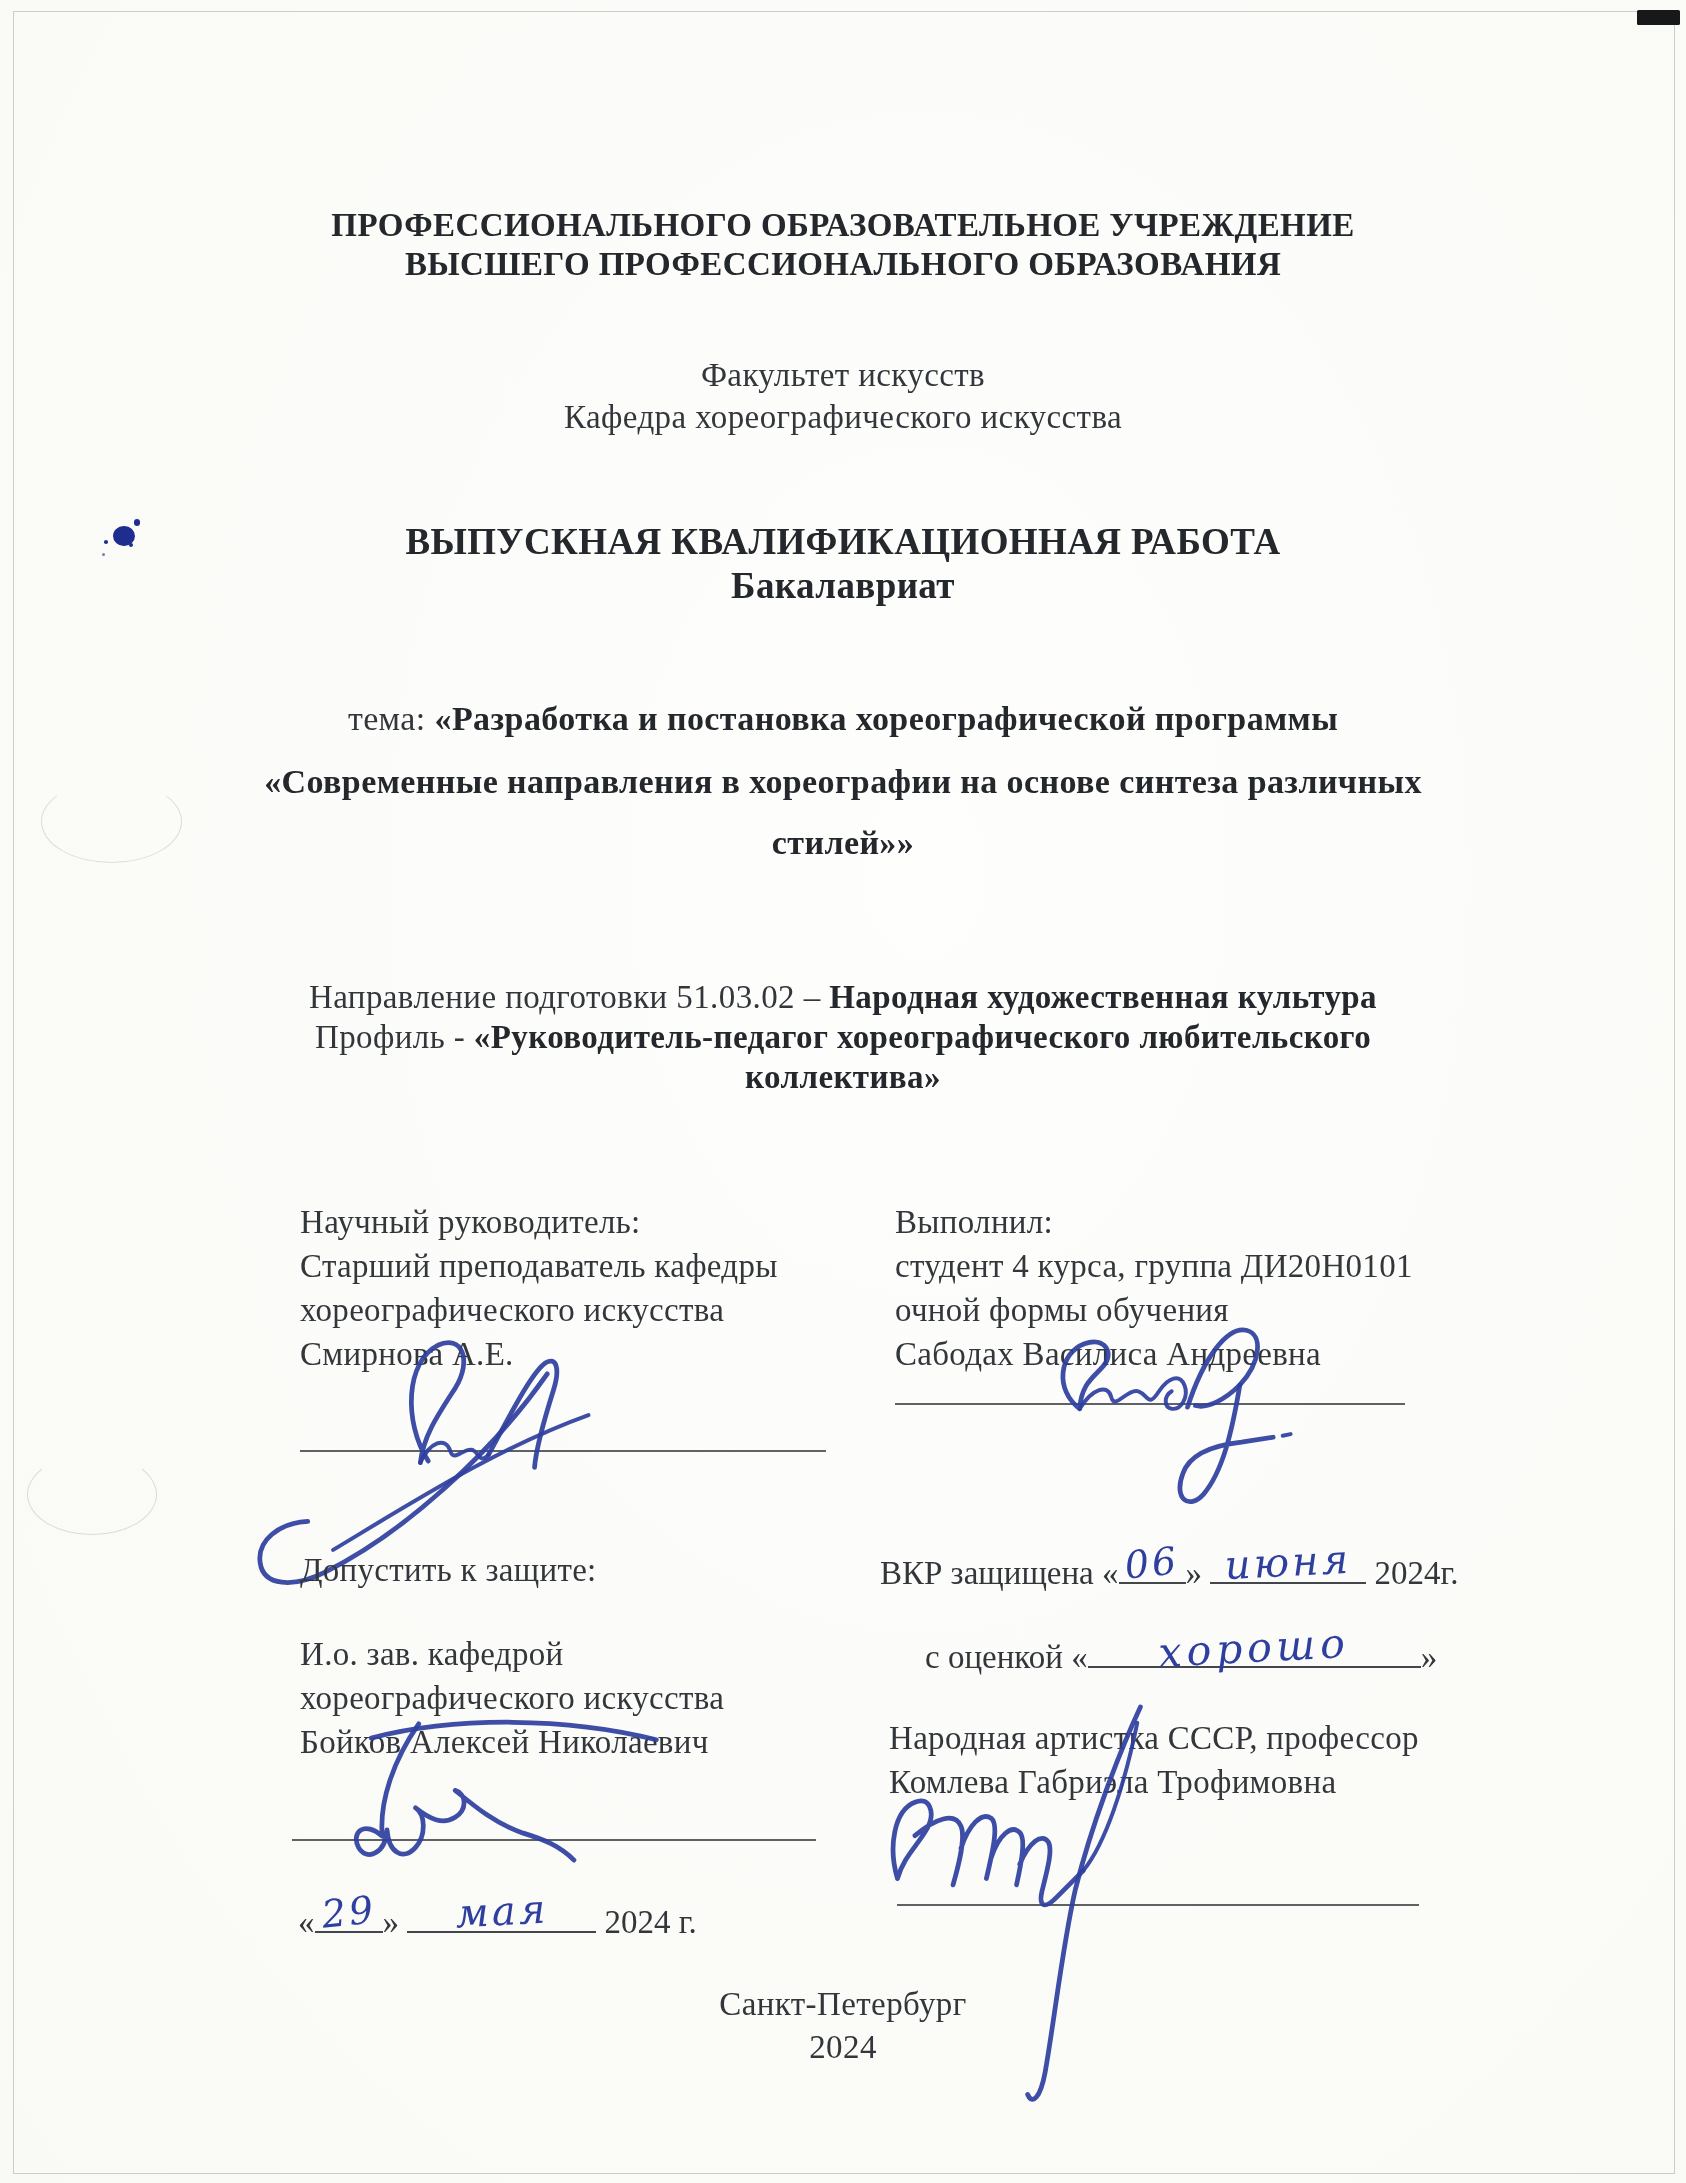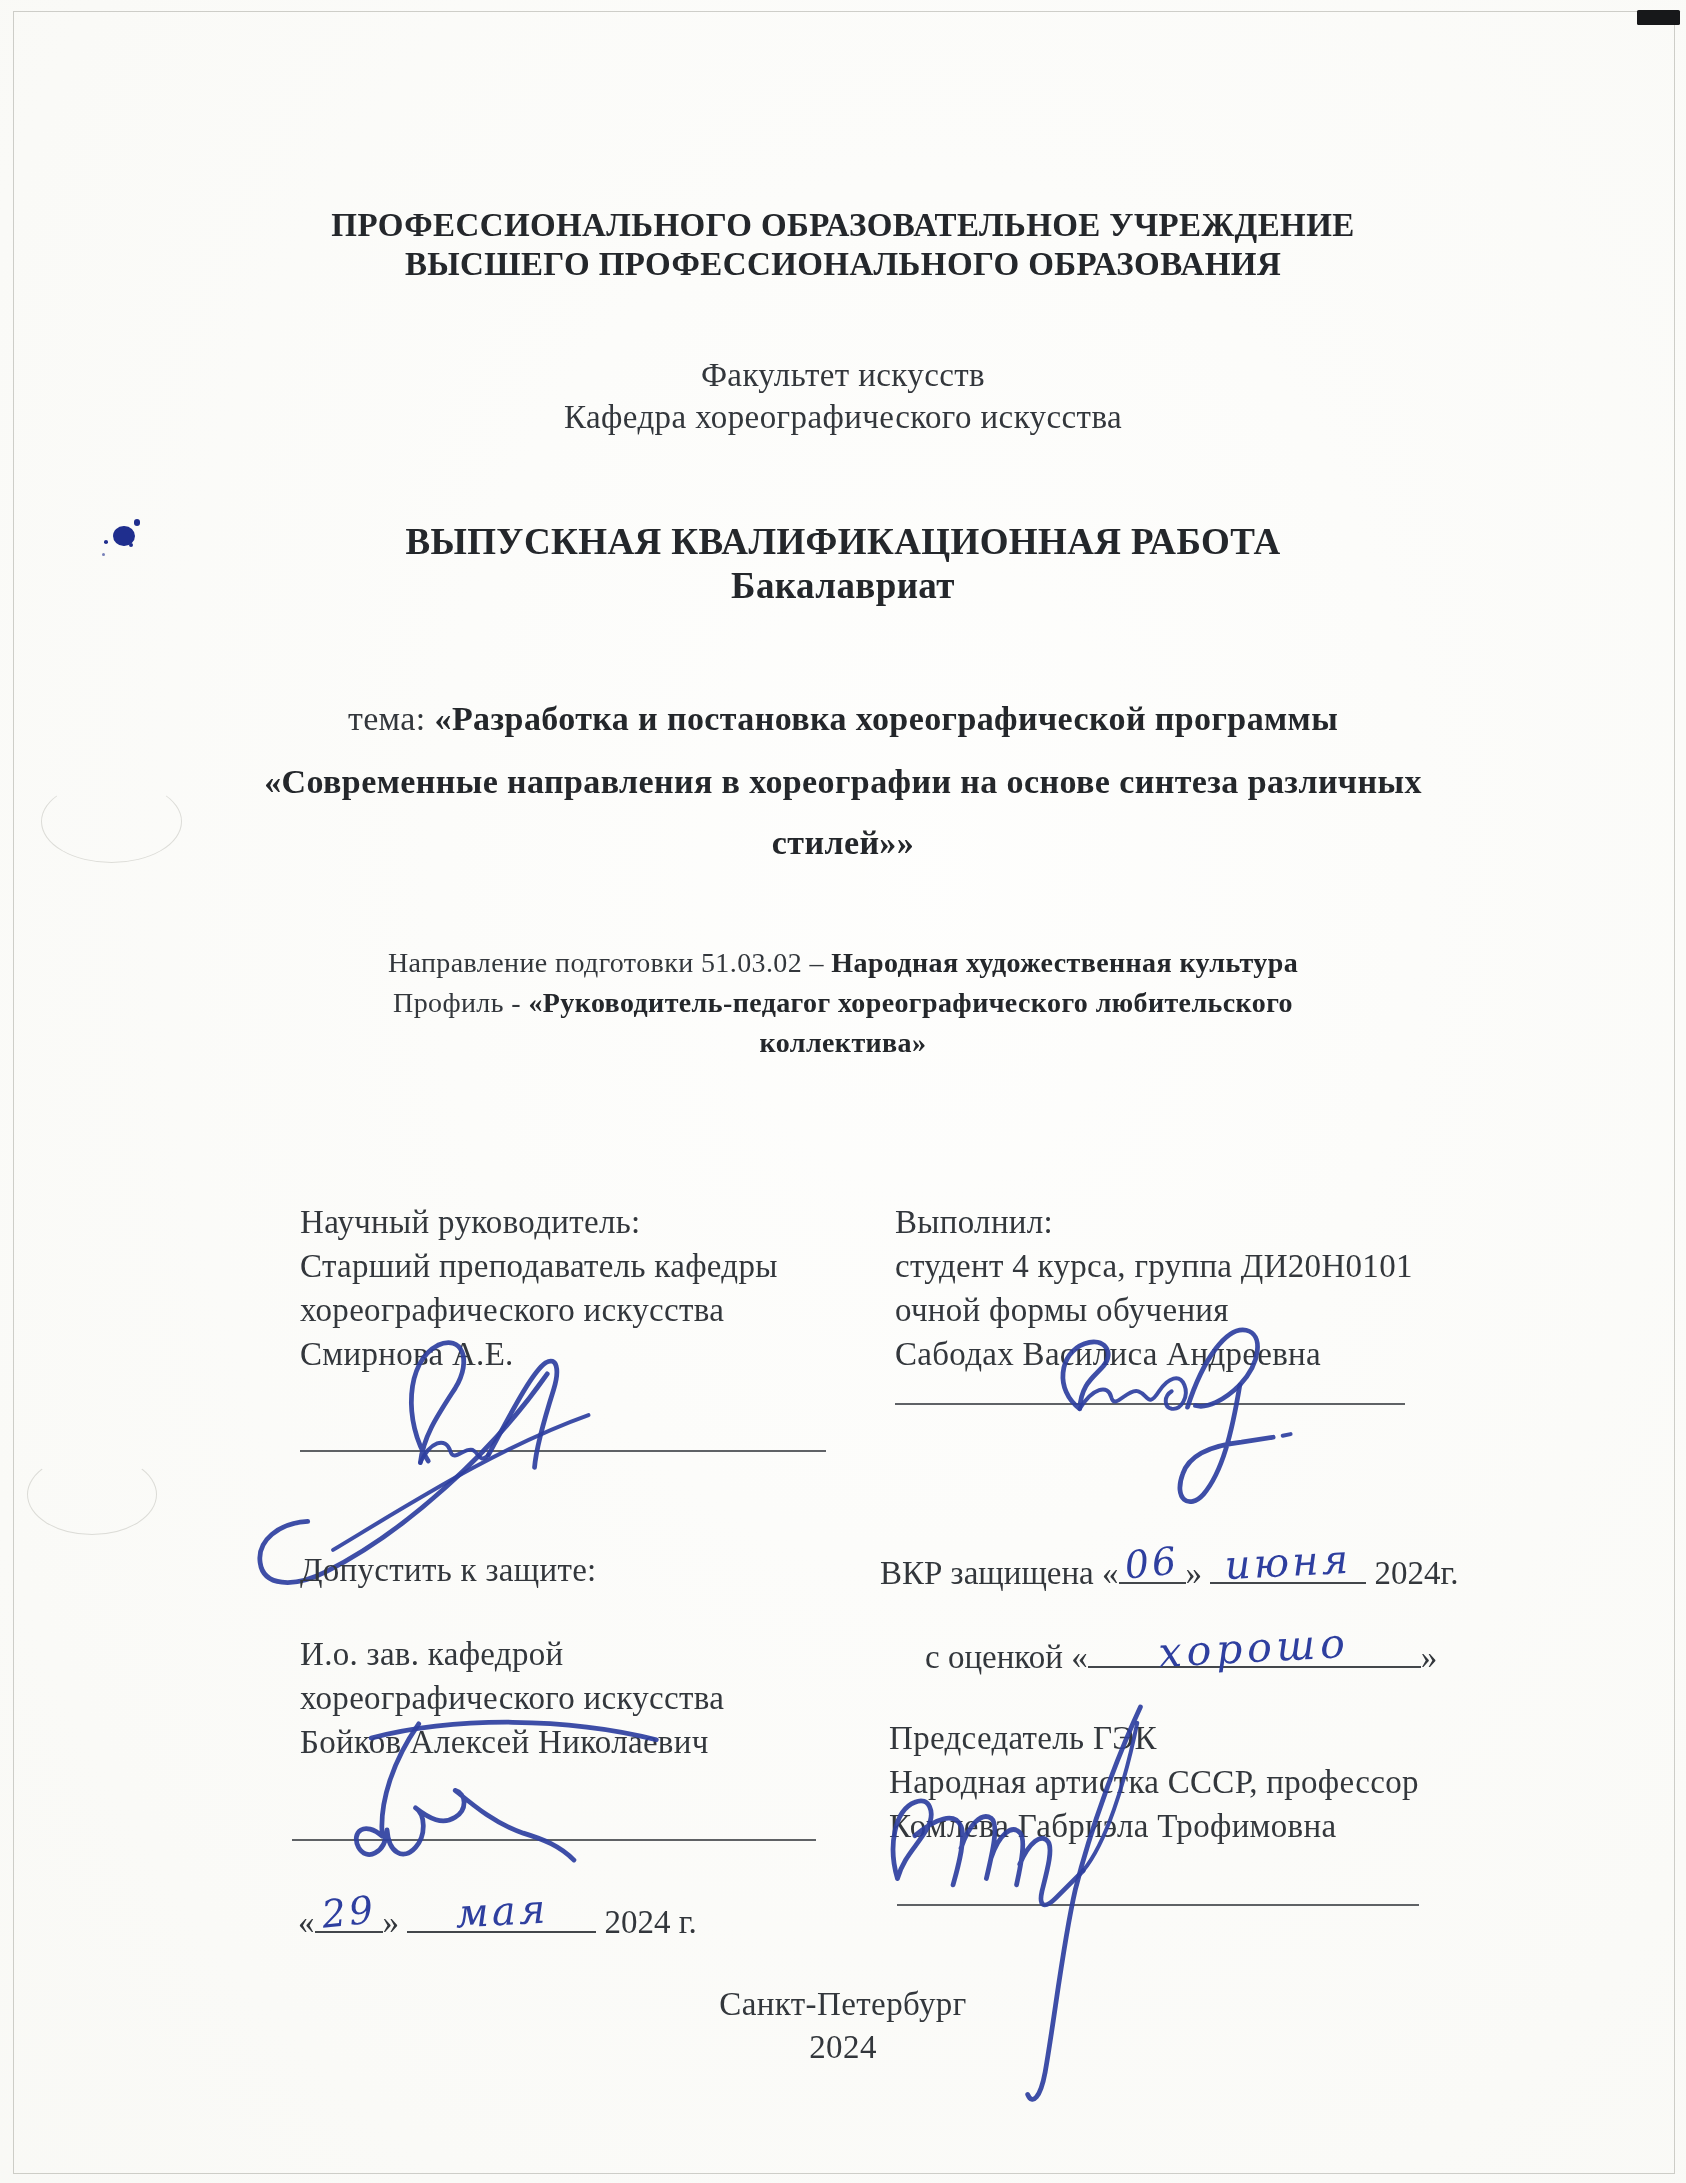--- a/index.html
+++ b/index.html
@@ -53,21 +53,21 @@
     text-align: center;
     font-size: 33px;
     line-height: 1.18;
     letter-spacing: 0.4px;
     color: var(--text);
     white-space: nowrap;
   }
   .b { font-weight: bold; color: var(--textbold); }
   .t46 { font-size: 37px; }
   .t43 { font-size: 34px; }
-  .t42 { font-size: 28px; }
+  .t42 { font-size: 33px; margin-top: 32px; }
   .col {
     position: absolute;
     font-size: 33px;
     line-height: 44px;
     letter-spacing: 0.3px;
     color: var(--text);
     white-space: nowrap;
   }
   .sig-line {
     position: absolute;
@@ -201,21 +201,20 @@
 
   <div class="fill-row" style="left:880px; top:1547px;">
     <span>ВКР защищена «</span><span class="slot day" style="width:67px;"><span class="hand">06</span></span><span>»</span>&nbsp;<span class="slot" style="width:156px;"><span class="hand">июня</span></span>&nbsp;<span>2024г.</span>
   </div>
 
   <div class="fill-row" style="left:925px; top:1631px;">
     <span>с оценкой «</span><span class="slot grade" style="width:333px;"><span class="hand">хорошо</span></span><span>»</span>
   </div>
 
   <div class="col" style="left:889px; top:1716px;">
-    <div>Председатель ГЭК</div>
     <div>Народная артистка СССР, профессор</div>
     <div>Комлева Габриэла Трофимовна</div>
   </div>
   <div class="sig-line" style="left:897px; top:1904px; width:522px;"></div>
   <svg class="sig" style="left:826px; top:1699px;" width="397" height="413" viewBox="0 0 500 520">
     <path stroke-width="6" d="M 90 226 C 78 186 86 140 112 130 C 130 122 138 142 128 162 C 116 184 98 198 90 226 M 112 172 C 138 150 162 142 170 160 C 176 174 168 206 160 234 M 170 188 C 180 158 196 142 208 150 C 218 158 210 192 202 226 M 208 200 C 218 170 234 158 244 168 C 252 176 246 206 240 234 M 244 208 C 256 180 272 168 280 180 C 286 190 278 218 272 242 C 268 260 274 266 290 250 L 324 216"></path>
     <path stroke-width="6" d="M 396 10 C 368 70 334 160 314 240 C 298 310 288 402 276 470 C 270 502 260 512 254 498"></path>
     <path stroke-width="5" d="M 324 216 C 352 182 376 108 392 30"></path>
   </svg>
 

